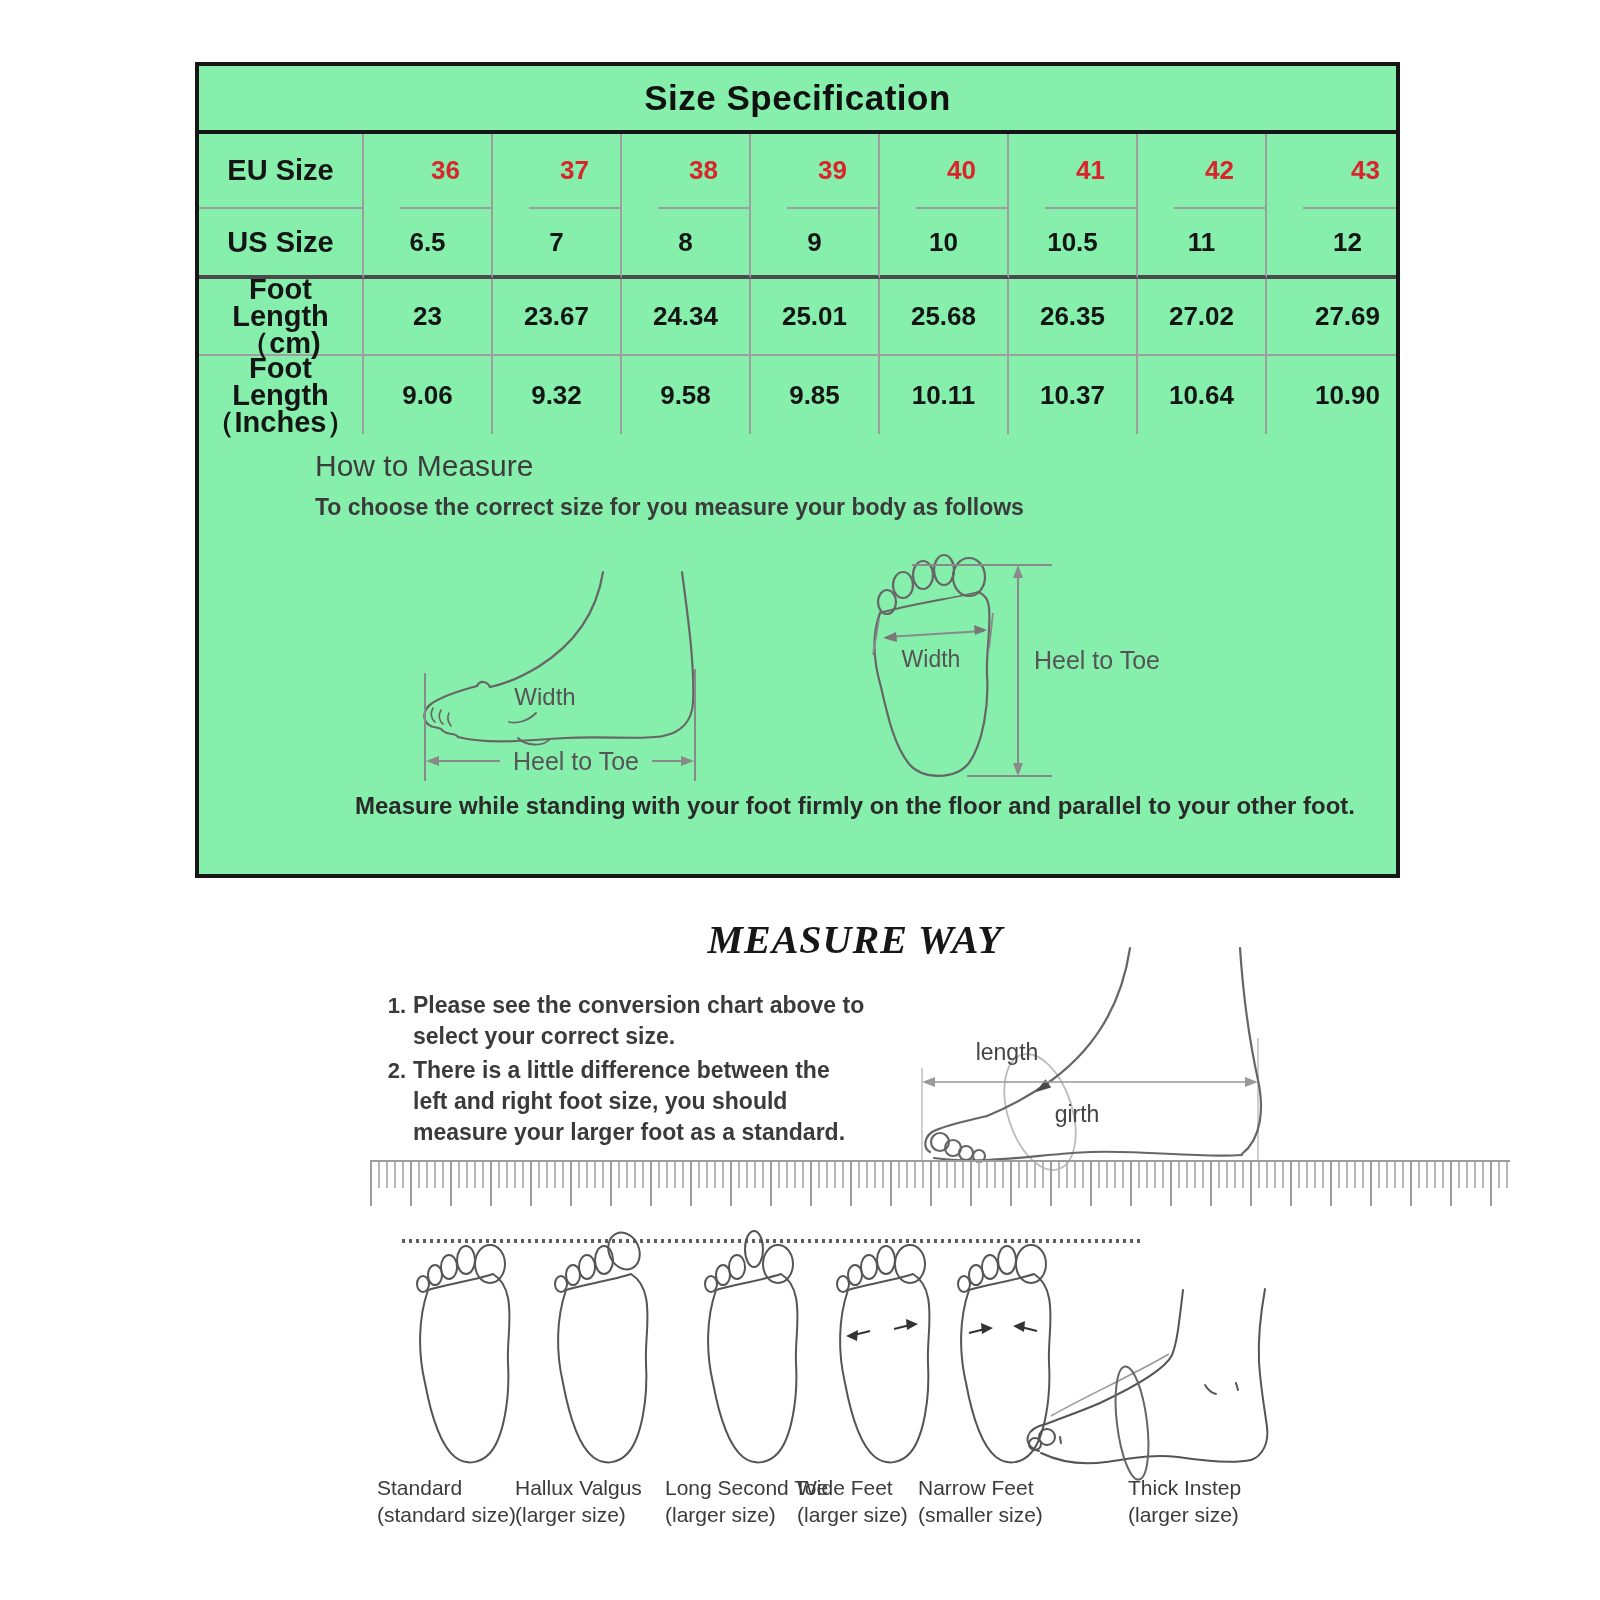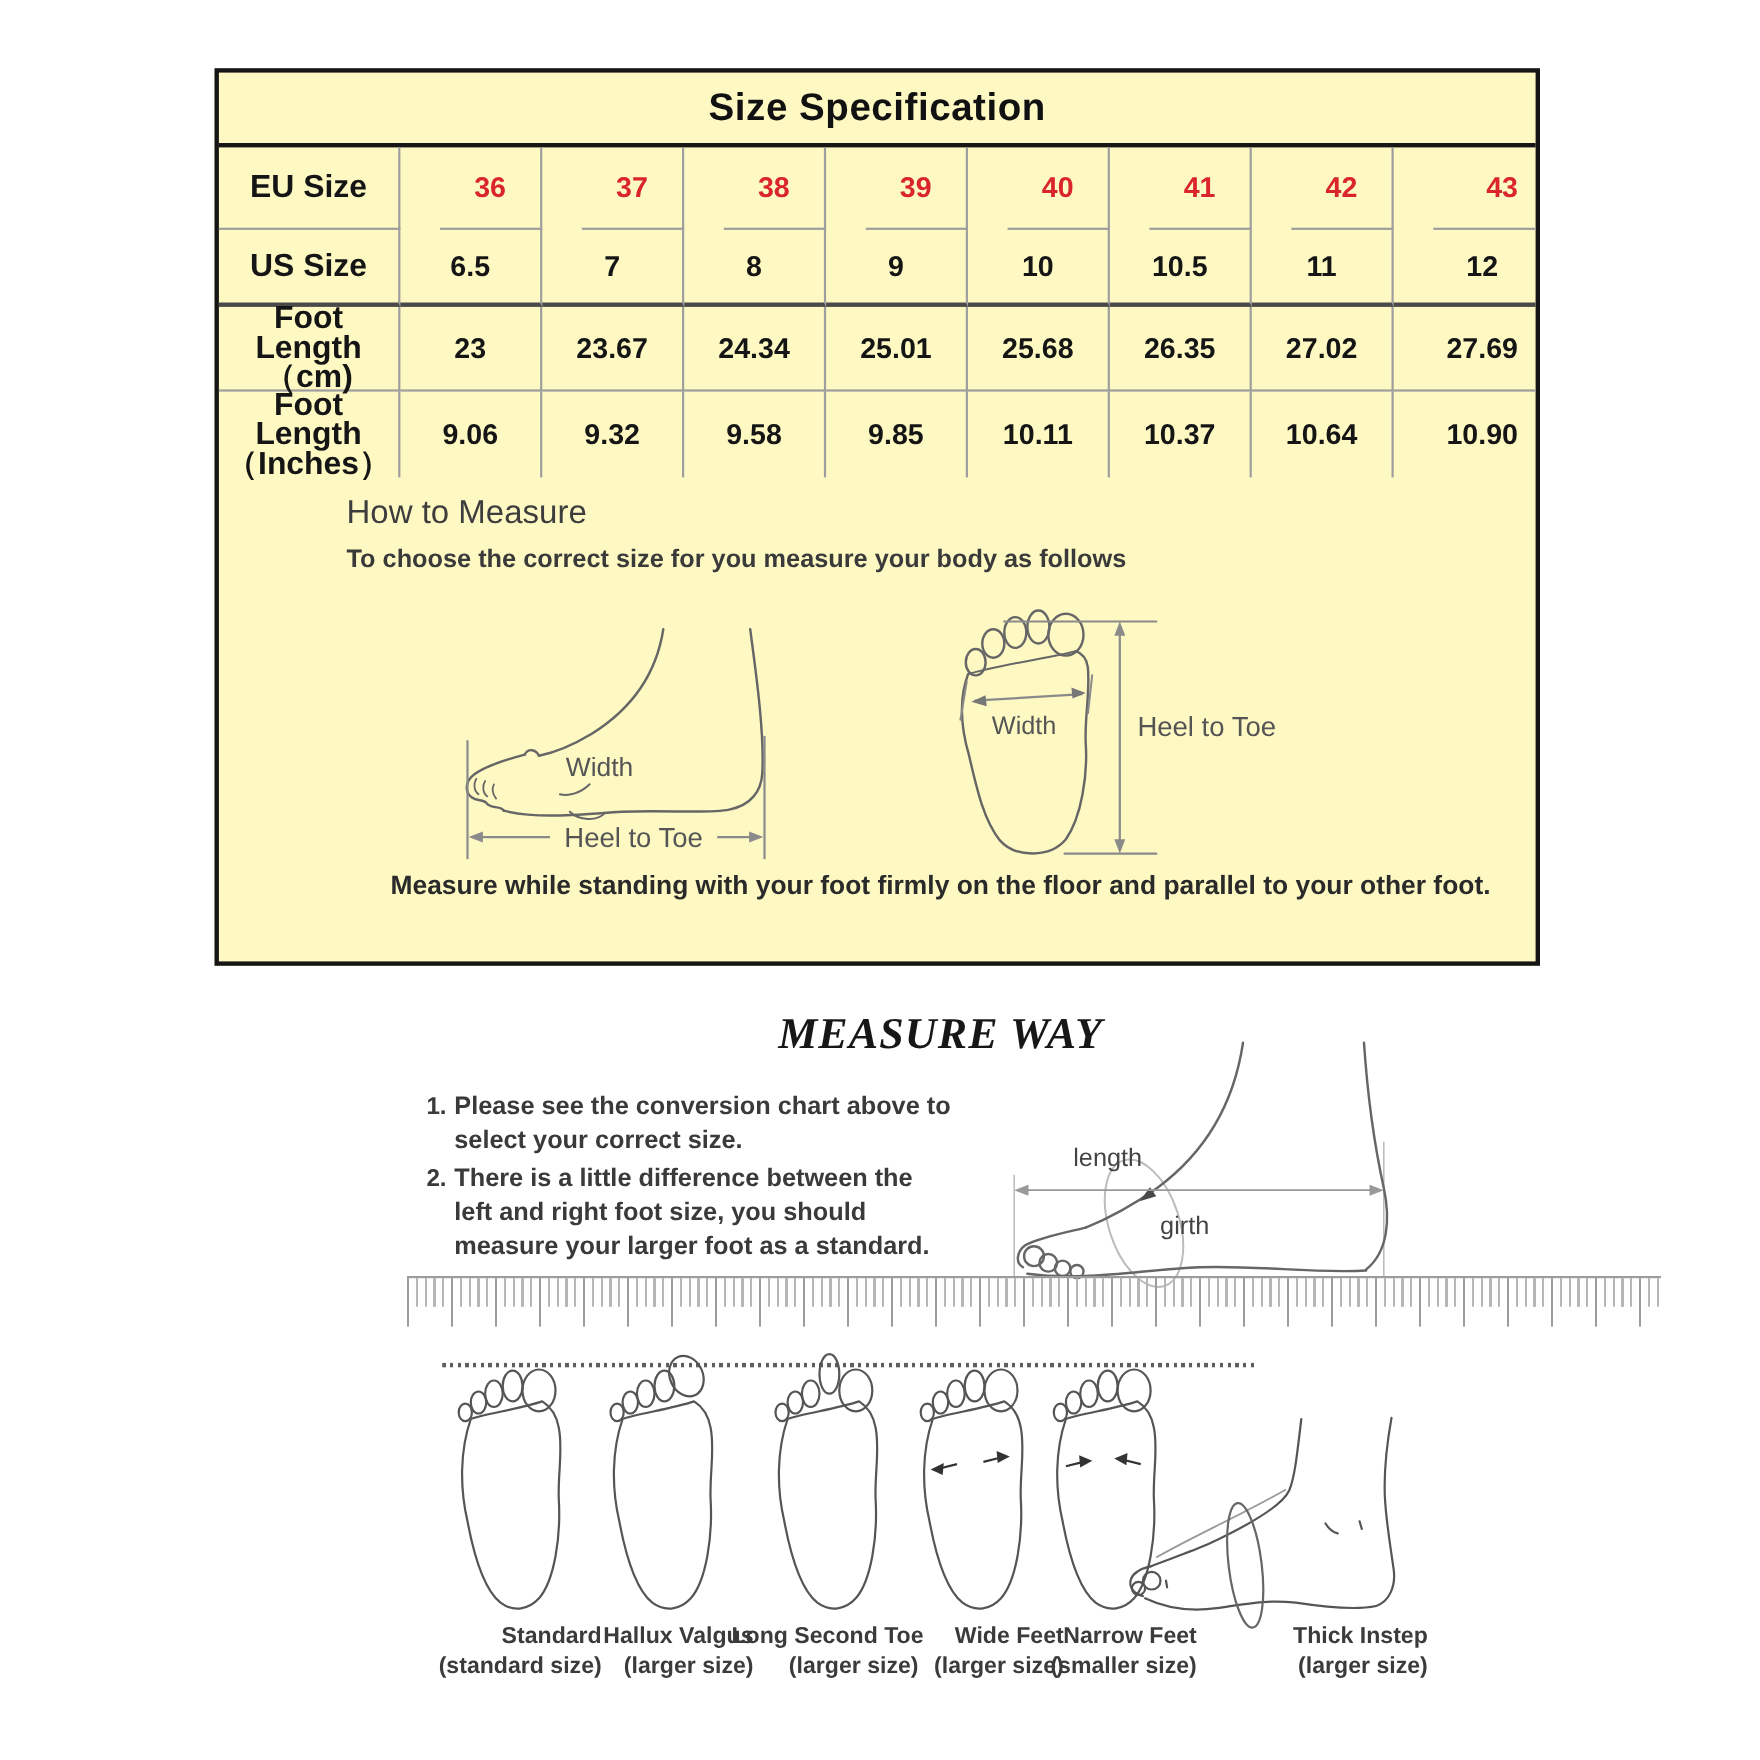--- a/index.html
+++ b/index.html
@@ -6,21 +6,21 @@
   body{
     width:1600px;height:1600px;position:relative;background:#ffffff;
     font-family:"Liberation Sans","DejaVu Sans",sans-serif;color:#1c1c1c;
     overflow:hidden;
   }
   .abs{position:absolute;}
 
   
   .spec-box{
     position:absolute;left:195px;top:62px;width:1197px;height:808px;
-    border:4px solid #161616;background:#fef9c3;
+    border:4px solid #161616;background:#86efac;
   }
   .spec-title{
     height:64px;border-bottom:4px solid #161616;
     display:flex;align-items:center;justify-content:center;
     font-size:35px;font-weight:bold;color:#111;letter-spacing:0.5px;
   }
   .spec-grid{
     display:grid;grid-template-columns:165px repeat(8,1fr);
     grid-template-rows:75px 70px 77px 78px;
   }
@@ -62,22 +62,22 @@
     background:
       repeating-linear-gradient(to right,#9c9c9c 0 2px,transparent 2px 40px) top left/100% 44px no-repeat,
       repeating-linear-gradient(to right,#b6b6b6 0 2px,transparent 2px 8px) top left/100% 26px no-repeat;
   }
   .dotline{
     left:402px;top:1239px;width:741px;height:4px;
     background:repeating-linear-gradient(to right,#5e5e5e 0 3px,transparent 3px 7px);
   }
 
   .ft-label{
-    top:1474px;width:170px;text-align:right;white-space:nowrap;
-    font-size:21px;font-weight:700;color:#3b3b3b;line-height:27px;
+    top:1474px;width:170px;text-align:left;white-space:nowrap;
+    font-size:21px;font-weight:400;color:#3b3b3b;line-height:27px;
   }
 
   svg{overflow:visible;}
   .sk{stroke:#666;stroke-width:2.2;fill:none;stroke-linecap:round;stroke-linejoin:round;}
   .sk3{stroke:#555;stroke-width:2;fill:none;stroke-linecap:round;stroke-linejoin:round;}
   .meas{stroke:#8a8a8a;stroke-width:2;fill:none;}
   .lbl{font-family:"Liberation Sans","DejaVu Sans",sans-serif;fill:#555;}
 </style>
 </head>
 <body>

